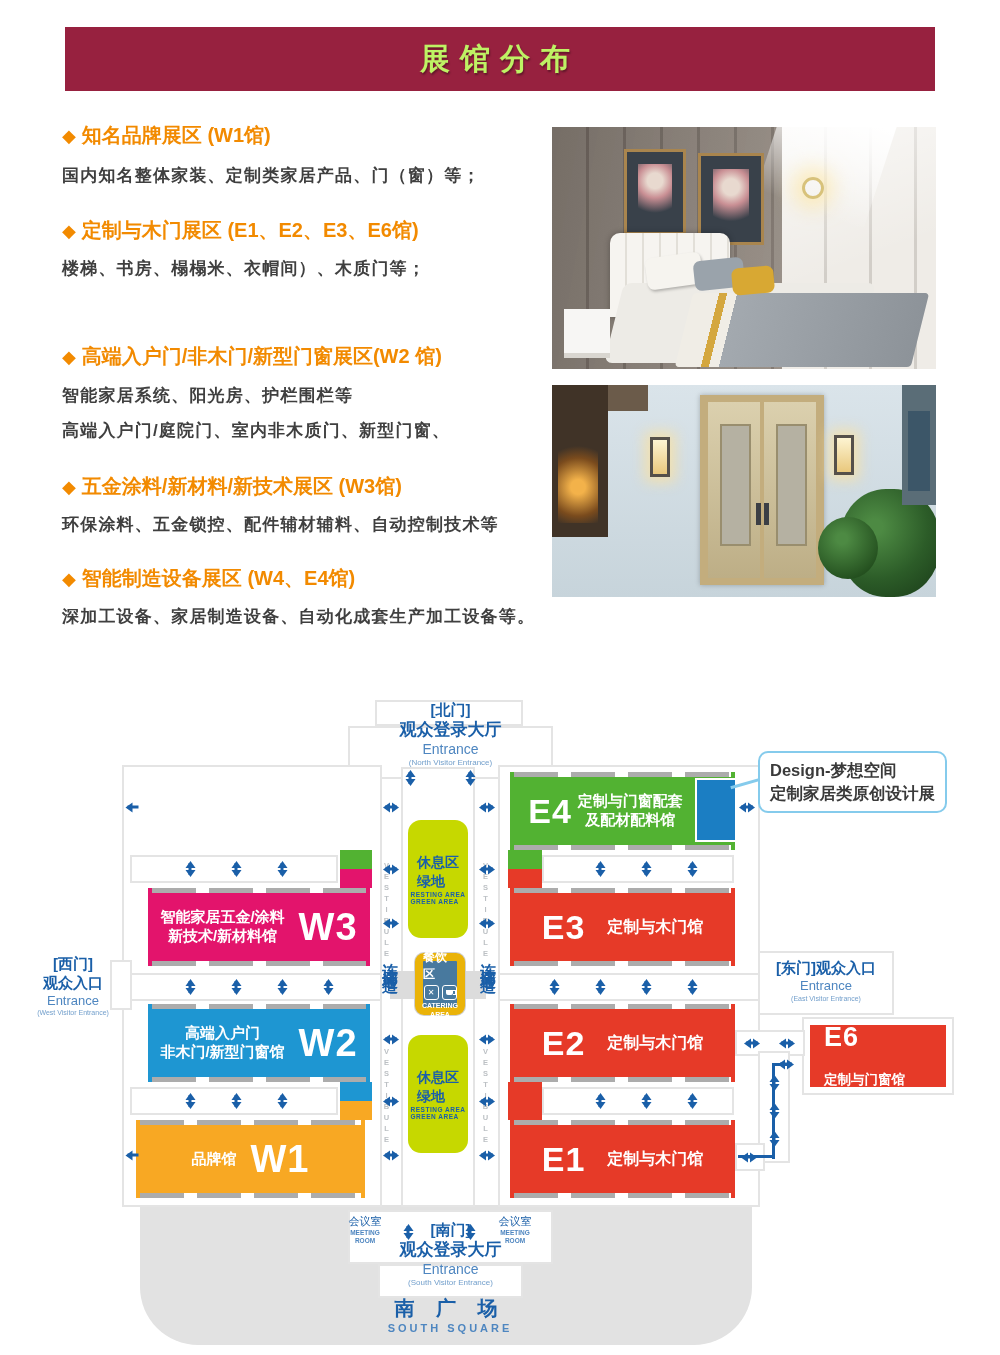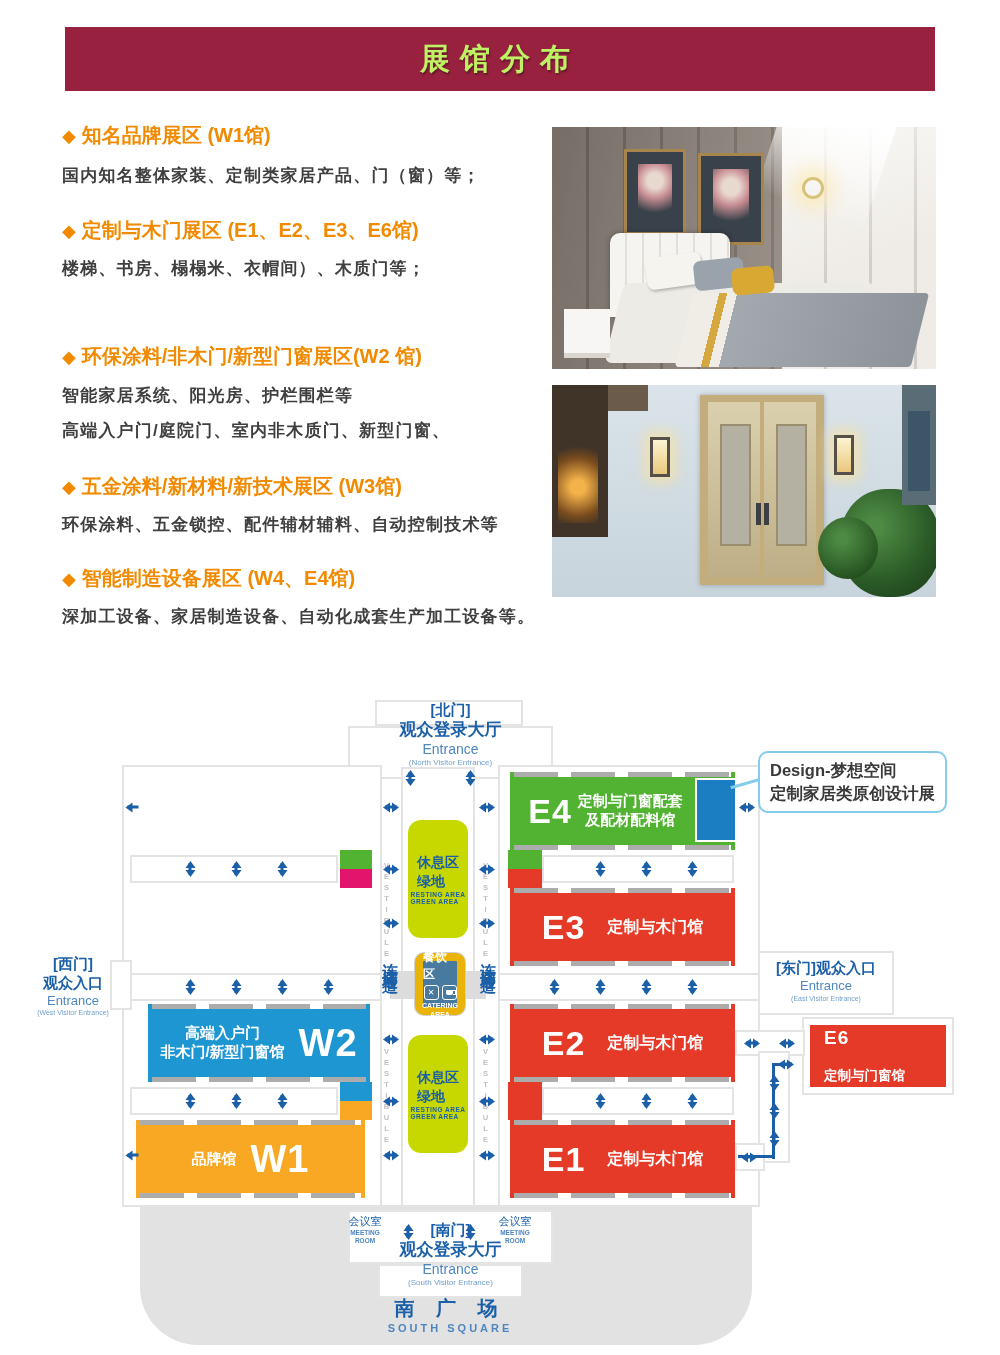--- a/index.html
+++ b/index.html
@@ -74,21 +74,21 @@
   .ssq{background:#E2E2E2;border-radius:0 0 58px 58px;z-index:0;}
   .conn{z-index:2;}
   .hall{z-index:3;display:flex;align-items:center;justify-content:center;gap:14px;color:#fff;box-sizing:border-box;}
   .wallt,.wallb{position:absolute;left:4px;right:4px;height:5px;z-index:4;
        background:repeating-linear-gradient(90deg,#ACACAC 0 44px,#FFFFFF 44px 57px);}
   .wallt{top:0;} .wallb{bottom:0;}
   .hname{font-size:15px;font-weight:800;line-height:1.25;text-align:center;}
   .hcode{font-size:38px;font-weight:800;letter-spacing:1px;}
   .ecode{font-size:34px;}
   .e6{flex-direction:column;align-items:flex-start;justify-content:center;gap:0;padding-left:14px;}
-  .e6 .hcode{font-size:19px;line-height:1;}
+  .e6 .hcode{font-size:27px;line-height:1;}
   .e6 .hname{font-size:13.5px;margin-top:21px;}
   .rest{z-index:3;background:var(--rest);border-radius:13px;display:flex;flex-direction:column;align-items:center;justify-content:center;color:var(--mb);}
   .rest .rc{font-size:14px;font-weight:800;line-height:1.3;}
   .rest .re{font-size:6.5px;font-weight:700;margin-top:1px;letter-spacing:.5px;}
   .catband{background:#DCDCDC;z-index:2;}
   .cat{z-index:3;background:var(--cat);border:8px solid #eab308;border-radius:9px;box-shadow:0 0 0 1px #cfcfcf;
        display:flex;flex-direction:column;align-items:center;justify-content:center;color:#fff;box-sizing:border-box;}
   .cat .cc{font-size:12px;font-weight:800;}
   .cat .ci{display:flex;gap:3px;margin:2px 0;}
   .cat .ib{width:13px;height:13px;border:1.5px solid #fff;border-radius:3px;display:flex;align-items:center;justify-content:center;font-size:8px;font-weight:800;}
@@ -136,21 +136,21 @@
   <div class="sec-h" style="top:122px;"><span class="dia">◆</span><span>知名品牌展区 (W1馆)</span></div>
   <div class="sec-b" style="top:158px;">
       <div>国内知名整体家装、定制类家居产品、门（窗）等；</div>
     </div>
 
   <div class="sec-h" style="top:217px;"><span class="dia">◆</span><span>定制与木门展区 (E1、E2、E3、E6馆)</span></div>
   <div class="sec-b" style="top:251px;">
       <div>楼梯、书房、榻榻米、衣帽间）、木质门等；</div>
     </div>
 
-  <div class="sec-h" style="top:343px;"><span class="dia">◆</span><span>环保涂料/非木门/新型门窗展区(W2 馆)</span></div>
+  <div class="sec-h" style="top:343px;"><span class="dia">◆</span><span>高端入户门/非木门/新型门窗展区(W2 馆)</span></div>
   <div class="sec-b" style="top:378px;">
       <div>智能家居系统、阳光房、护栏围栏等</div>
       <div>高端入户门/庭院门、室内非木质门、新型门窗、</div>
     </div>
 
   <div class="sec-h" style="top:473px;"><span class="dia">◆</span><span>五金涂料/新材料/新技术展区 (W3馆)</span></div>
   <div class="sec-b" style="top:507px;">
       <div>环保涂料、五金锁控、配件辅材辅料、自动控制技术等</div>
     </div>
 
@@ -219,20 +219,29 @@
     <div class="mx conn" style="left:310px;top:387px;width:32px;height:19px;background:var(--blue);"></div>
     <div class="mx conn" style="left:310px;top:406px;width:32px;height:19px;background:var(--orangeHall);"></div>
     <div class="mx conn" style="left:478px;top:155px;width:34px;height:19px;background:var(--green);"></div>
     <div class="mx conn" style="left:478px;top:174px;width:34px;height:19px;background:var(--red);"></div>
     <div class="mx conn" style="left:478px;top:387px;width:34px;height:38px;background:var(--red);"></div>
 
     <div class="mx pline" style="left:742px;top:368px;width:3px;height:96px;"></div>
     <div class="mx pline" style="left:742px;top:368px;width:18px;height:3px;"></div>
     <div class="mx pline" style="left:708px;top:460px;width:36px;height:3px;"></div>
 
+    <div class="mx hall" style="left:118px;top:193px;width:222px;height:78px;background:var(--magenta);">
+      <div class="wallt"></div>
+        <div class="wallb"></div>
+      <div class="hname">
+          <div>智能家居五金/涂料</div>
+          <div>新技术/新材料馆</div>
+        </div>
+      <div class="hcode">W3</div>
+    </div>
     <div class="mx hall" style="left:118px;top:309px;width:222px;height:78px;background:var(--blue);">
       <div class="wallt"></div>
         <div class="wallb"></div>
       <div class="hname">
           <div>高端入户门</div>
           <div>非木门/新型门窗馆</div>
         </div>
       <div class="hcode">W2</div>
     </div>
     <div class="mx hall" style="left:106px;top:425px;width:229px;height:78px;background:var(--orangeHall);">

